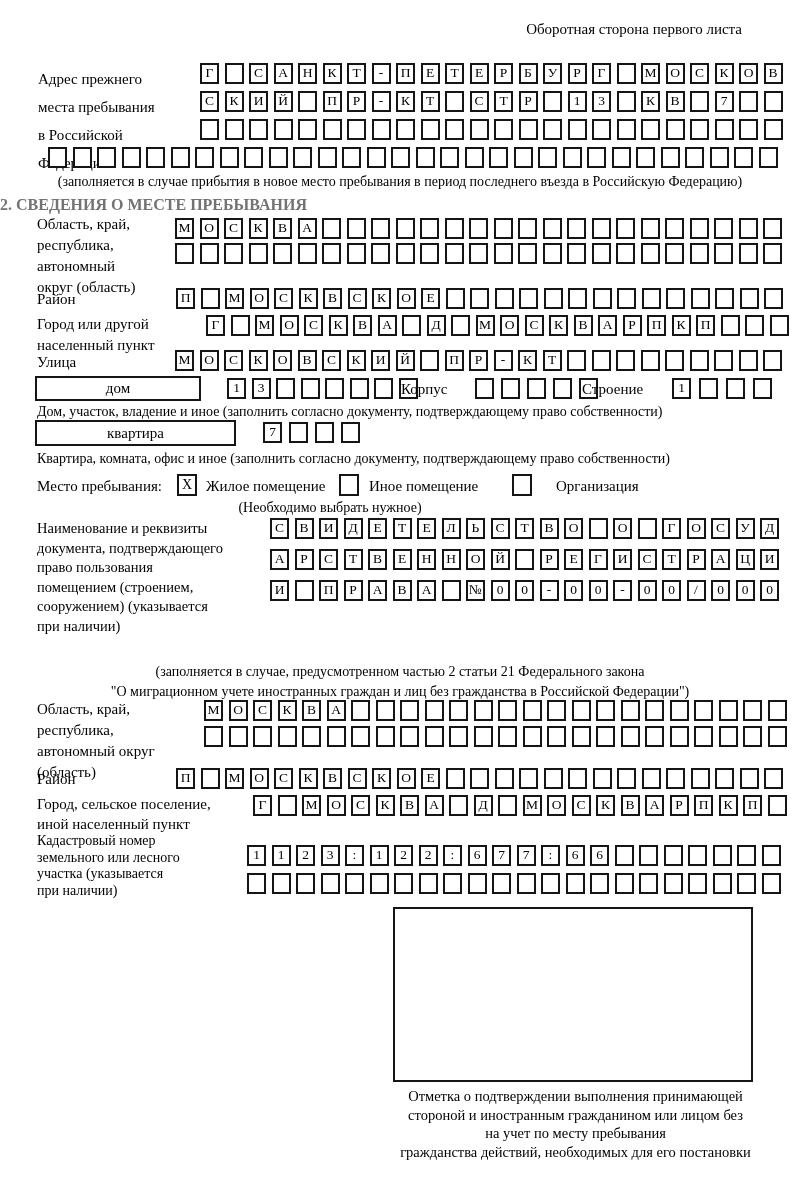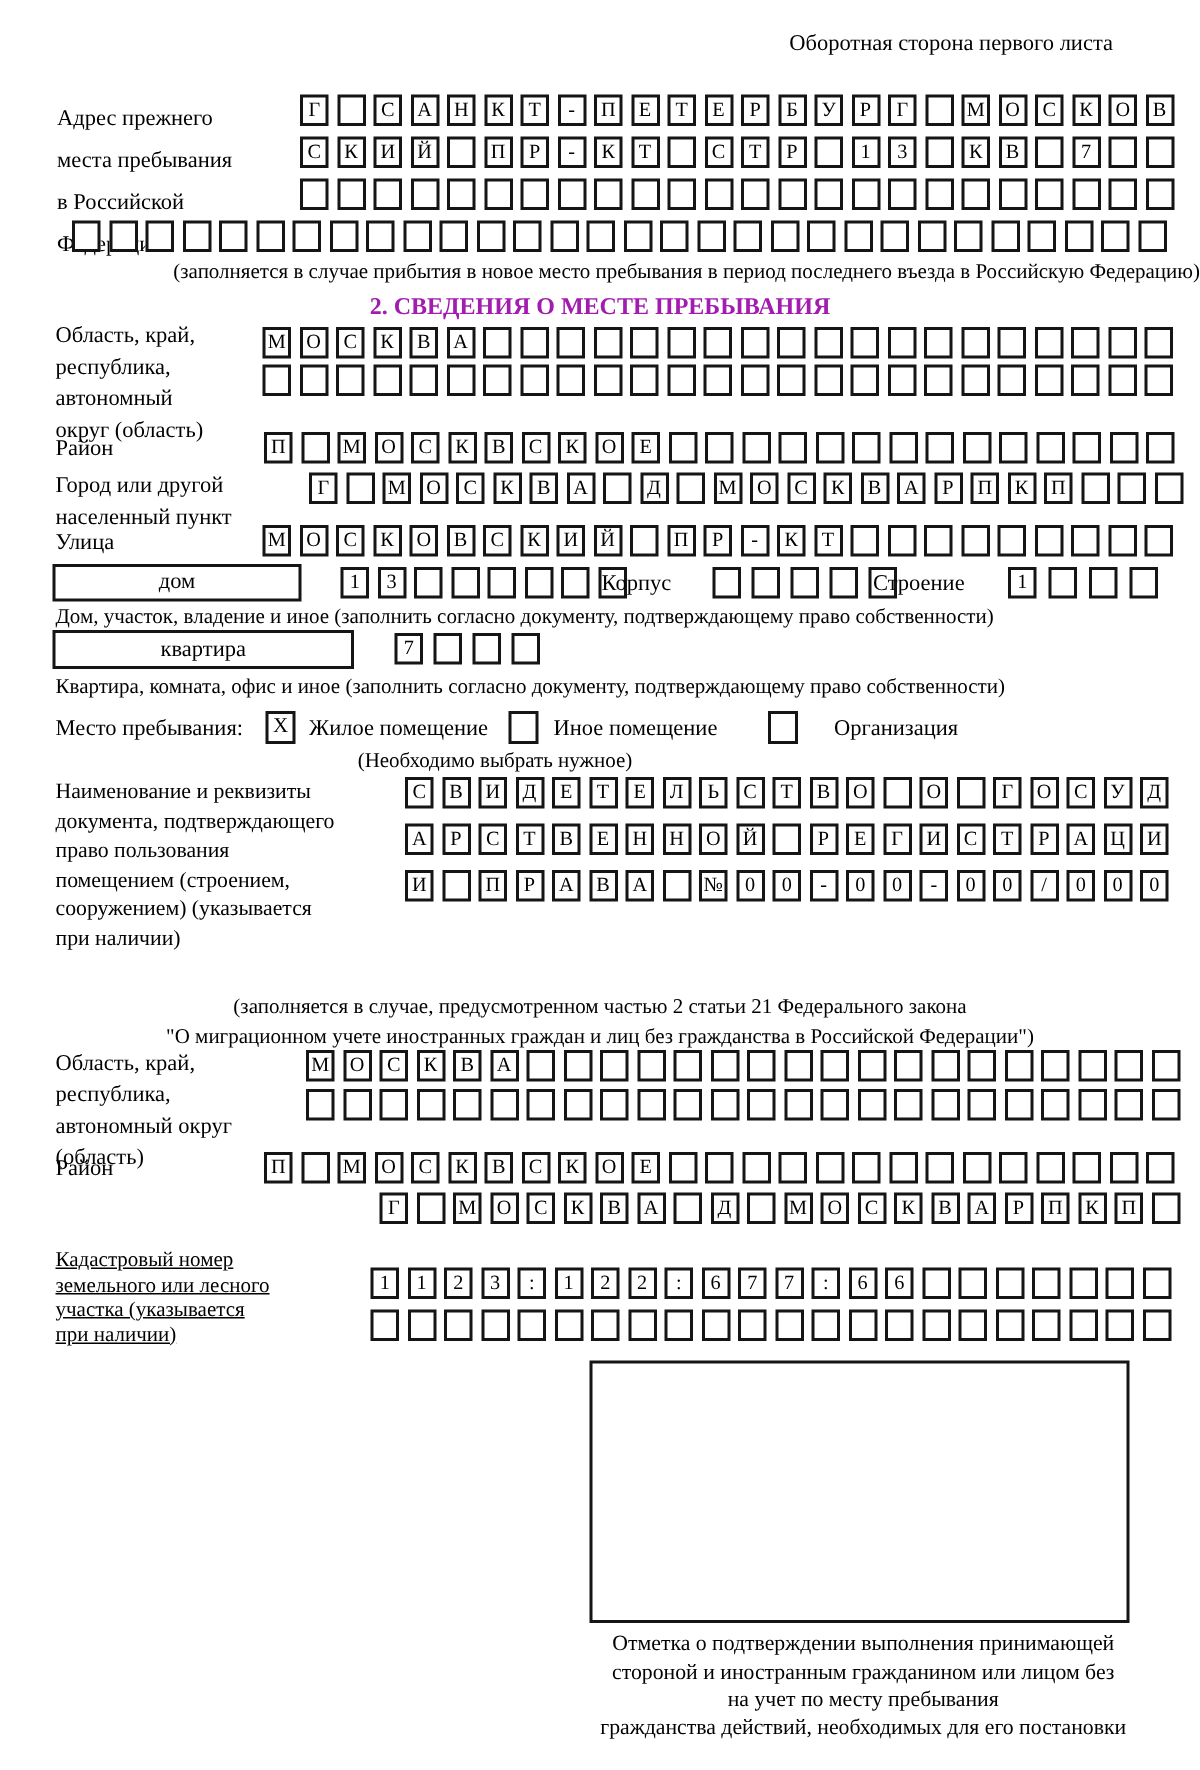--- a/index.html
+++ b/index.html
@@ -4,21 +4,21 @@
 <style>
   html,body{margin:0;padding:0;background:#fff;}
   .page{
     position:relative;width:800px;height:1180px;background:#ffffff;color:#000;
     font-family:"Liberation Serif","DejaVu Serif",serif;overflow:hidden;
   }
   .abs{position:absolute;text-align:right;}
   .lbl{position:absolute;font-size:15px;line-height:21px;color:#000;}
   .lbl .line{white-space:nowrap;}
   .note{position:absolute;left:0;width:800px;text-align:center;font-size:14px;color:#000;white-space:nowrap;}
-  .title{position:absolute;left:0;width:800px;text-align:center;font-weight:bold;font-size:16px;color:#a21caf;}
+  .title{position:absolute;left:0;width:800px;text-align:left;font-weight:bold;font-size:16px;color:#737373;}
   .cells{position:absolute;white-space:nowrap;height:21px;padding-left:20px;}
   .cell{
     display:inline-block;box-sizing:border-box;width:19px;height:21px;
     border:2px solid #151515;margin-right:var(--gap,5.5px);
     text-align:center;font-size:13.5px;line-height:16px;vertical-align:top;background:#fff;
   }
   .wbox{
     position:absolute;box-sizing:border-box;border:2px solid #151515;background:#fff;
     text-align:center;font-size:15px;color:#000;
   }
@@ -39,21 +39,21 @@
   <div class="lbl" style="left:38px;top:65px;line-height:28px;">
     <div class="line">Адрес прежнего</div>
     <div class="line">места пребывания</div>
     <div class="line">в Российской</div>
     <div class="line">Федерации</div>
   </div>
   <div class="cells" style="left:180px;top:63px;"><span class="cell">Г</span><span class="cell"></span><span class="cell">С</span><span class="cell">А</span><span class="cell">Н</span><span class="cell">К</span><span class="cell">Т</span><span class="cell">-</span><span class="cell">П</span><span class="cell">Е</span><span class="cell">Т</span><span class="cell">Е</span><span class="cell">Р</span><span class="cell">Б</span><span class="cell">У</span><span class="cell">Р</span><span class="cell">Г</span><span class="cell"></span><span class="cell">М</span><span class="cell">О</span><span class="cell">С</span><span class="cell">К</span><span class="cell">О</span><span class="cell">В</span></div>
   <div class="cells" style="left:180px;top:91px;"><span class="cell">С</span><span class="cell">К</span><span class="cell">И</span><span class="cell">Й</span><span class="cell"></span><span class="cell">П</span><span class="cell">Р</span><span class="cell">-</span><span class="cell">К</span><span class="cell">Т</span><span class="cell"></span><span class="cell">С</span><span class="cell">Т</span><span class="cell">Р</span><span class="cell"></span><span class="cell">1</span><span class="cell">3</span><span class="cell"></span><span class="cell">К</span><span class="cell">В</span><span class="cell"></span><span class="cell">7</span><span class="cell"></span><span class="cell"></span></div>
   <div class="cells" style="left:180px;top:119px;"><span class="cell"></span><span class="cell"></span><span class="cell"></span><span class="cell"></span><span class="cell"></span><span class="cell"></span><span class="cell"></span><span class="cell"></span><span class="cell"></span><span class="cell"></span><span class="cell"></span><span class="cell"></span><span class="cell"></span><span class="cell"></span><span class="cell"></span><span class="cell"></span><span class="cell"></span><span class="cell"></span><span class="cell"></span><span class="cell"></span><span class="cell"></span><span class="cell"></span><span class="cell"></span><span class="cell"></span></div>
   <div class="cells" style="left:28px;top:147px;"><span class="cell"></span><span class="cell"></span><span class="cell"></span><span class="cell"></span><span class="cell"></span><span class="cell"></span><span class="cell"></span><span class="cell"></span><span class="cell"></span><span class="cell"></span><span class="cell"></span><span class="cell"></span><span class="cell"></span><span class="cell"></span><span class="cell"></span><span class="cell"></span><span class="cell"></span><span class="cell"></span><span class="cell"></span><span class="cell"></span><span class="cell"></span><span class="cell"></span><span class="cell"></span><span class="cell"></span><span class="cell"></span><span class="cell"></span><span class="cell"></span><span class="cell"></span><span class="cell"></span><span class="cell"></span></div>
-  <div class="note" style="top:174px;text-align:right;">(заполняется в случае прибытия в новое место пребывания в период последнего въезда в Российскую Федерацию)</div>
+  <div class="note" style="top:174px;">(заполняется в случае прибытия в новое место пребывания в период последнего въезда в Российскую Федерацию)</div>
 
   <div class="title" style="top:196px;">2. СВЕДЕНИЯ О МЕСТЕ ПРЕБЫВАНИЯ</div>
 
   <div class="lbl" style="left:37px;top:214px;">
     <div class="line">Область, край,</div>
     <div class="line">республика,</div>
     <div class="line">автономный</div>
     <div class="line">округ (область)</div>
   </div>
   <div class="cells" style="left:155px;top:218px;"><span class="cell">М</span><span class="cell">О</span><span class="cell">С</span><span class="cell">К</span><span class="cell">В</span><span class="cell">А</span><span class="cell"></span><span class="cell"></span><span class="cell"></span><span class="cell"></span><span class="cell"></span><span class="cell"></span><span class="cell"></span><span class="cell"></span><span class="cell"></span><span class="cell"></span><span class="cell"></span><span class="cell"></span><span class="cell"></span><span class="cell"></span><span class="cell"></span><span class="cell"></span><span class="cell"></span><span class="cell"></span><span class="cell"></span></div>
@@ -112,23 +112,27 @@
     <div class="line">республика,</div>
     <div class="line">автономный округ</div>
     <div class="line">(область)</div>
   </div>
   <div class="cells" style="left:184px;top:700px;"><span class="cell">М</span><span class="cell">О</span><span class="cell">С</span><span class="cell">К</span><span class="cell">В</span><span class="cell">А</span><span class="cell"></span><span class="cell"></span><span class="cell"></span><span class="cell"></span><span class="cell"></span><span class="cell"></span><span class="cell"></span><span class="cell"></span><span class="cell"></span><span class="cell"></span><span class="cell"></span><span class="cell"></span><span class="cell"></span><span class="cell"></span><span class="cell"></span><span class="cell"></span><span class="cell"></span><span class="cell"></span></div>
   <div class="cells" style="left:184px;top:726px;"><span class="cell"></span><span class="cell"></span><span class="cell"></span><span class="cell"></span><span class="cell"></span><span class="cell"></span><span class="cell"></span><span class="cell"></span><span class="cell"></span><span class="cell"></span><span class="cell"></span><span class="cell"></span><span class="cell"></span><span class="cell"></span><span class="cell"></span><span class="cell"></span><span class="cell"></span><span class="cell"></span><span class="cell"></span><span class="cell"></span><span class="cell"></span><span class="cell"></span><span class="cell"></span><span class="cell"></span></div>
 
   <div class="lbl" style="left:37px;top:769px;">Район</div>
   <div class="cells" style="left:156px;top:768px;"><span class="cell">П</span><span class="cell"></span><span class="cell">М</span><span class="cell">О</span><span class="cell">С</span><span class="cell">К</span><span class="cell">В</span><span class="cell">С</span><span class="cell">К</span><span class="cell">О</span><span class="cell">Е</span><span class="cell"></span><span class="cell"></span><span class="cell"></span><span class="cell"></span><span class="cell"></span><span class="cell"></span><span class="cell"></span><span class="cell"></span><span class="cell"></span><span class="cell"></span><span class="cell"></span><span class="cell"></span><span class="cell"></span><span class="cell"></span></div>
 
+  <div class="lbl" style="left:37px;top:794px;line-height:20px;">
+    <div class="line">Город, сельское поселение,</div>
+    <div class="line">иной населенный пункт</div>
+  </div>
   <div class="cells" style="left:233px;top:795px;"><span class="cell">Г</span><span class="cell"></span><span class="cell">М</span><span class="cell">О</span><span class="cell">С</span><span class="cell">К</span><span class="cell">В</span><span class="cell">А</span><span class="cell"></span><span class="cell">Д</span><span class="cell"></span><span class="cell">М</span><span class="cell">О</span><span class="cell">С</span><span class="cell">К</span><span class="cell">В</span><span class="cell">А</span><span class="cell">Р</span><span class="cell">П</span><span class="cell">К</span><span class="cell">П</span><span class="cell"></span></div>
 
-  <div class="lbl" style="left:37px;top:833px;line-height:16.5px;font-size:14px;text-decoration:underline;">
+  <div class="lbl" style="left:37px;top:833px;line-height:16.5px;font-size:14px;">
     <div class="line">Кадастровый номер</div>
     <div class="line">земельного или лесного</div>
     <div class="line">участка (указывается</div>
     <div class="line">при наличии)</div>
   </div>
   <div class="cells" style="left:227px;top:845px;"><span class="cell">1</span><span class="cell">1</span><span class="cell">2</span><span class="cell">3</span><span class="cell">:</span><span class="cell">1</span><span class="cell">2</span><span class="cell">2</span><span class="cell">:</span><span class="cell">6</span><span class="cell">7</span><span class="cell">7</span><span class="cell">:</span><span class="cell">6</span><span class="cell">6</span><span class="cell"></span><span class="cell"></span><span class="cell"></span><span class="cell"></span><span class="cell"></span><span class="cell"></span><span class="cell"></span></div>
   <div class="cells" style="left:227px;top:873px;"><span class="cell"></span><span class="cell"></span><span class="cell"></span><span class="cell"></span><span class="cell"></span><span class="cell"></span><span class="cell"></span><span class="cell"></span><span class="cell"></span><span class="cell"></span><span class="cell"></span><span class="cell"></span><span class="cell"></span><span class="cell"></span><span class="cell"></span><span class="cell"></span><span class="cell"></span><span class="cell"></span><span class="cell"></span><span class="cell"></span><span class="cell"></span><span class="cell"></span></div>
 
   <div class="stamp" style="left:393px;top:907px;width:360px;height:175px;"></div>
   <div class="caption" style="left:378px;top:1087px;width:395px;">

